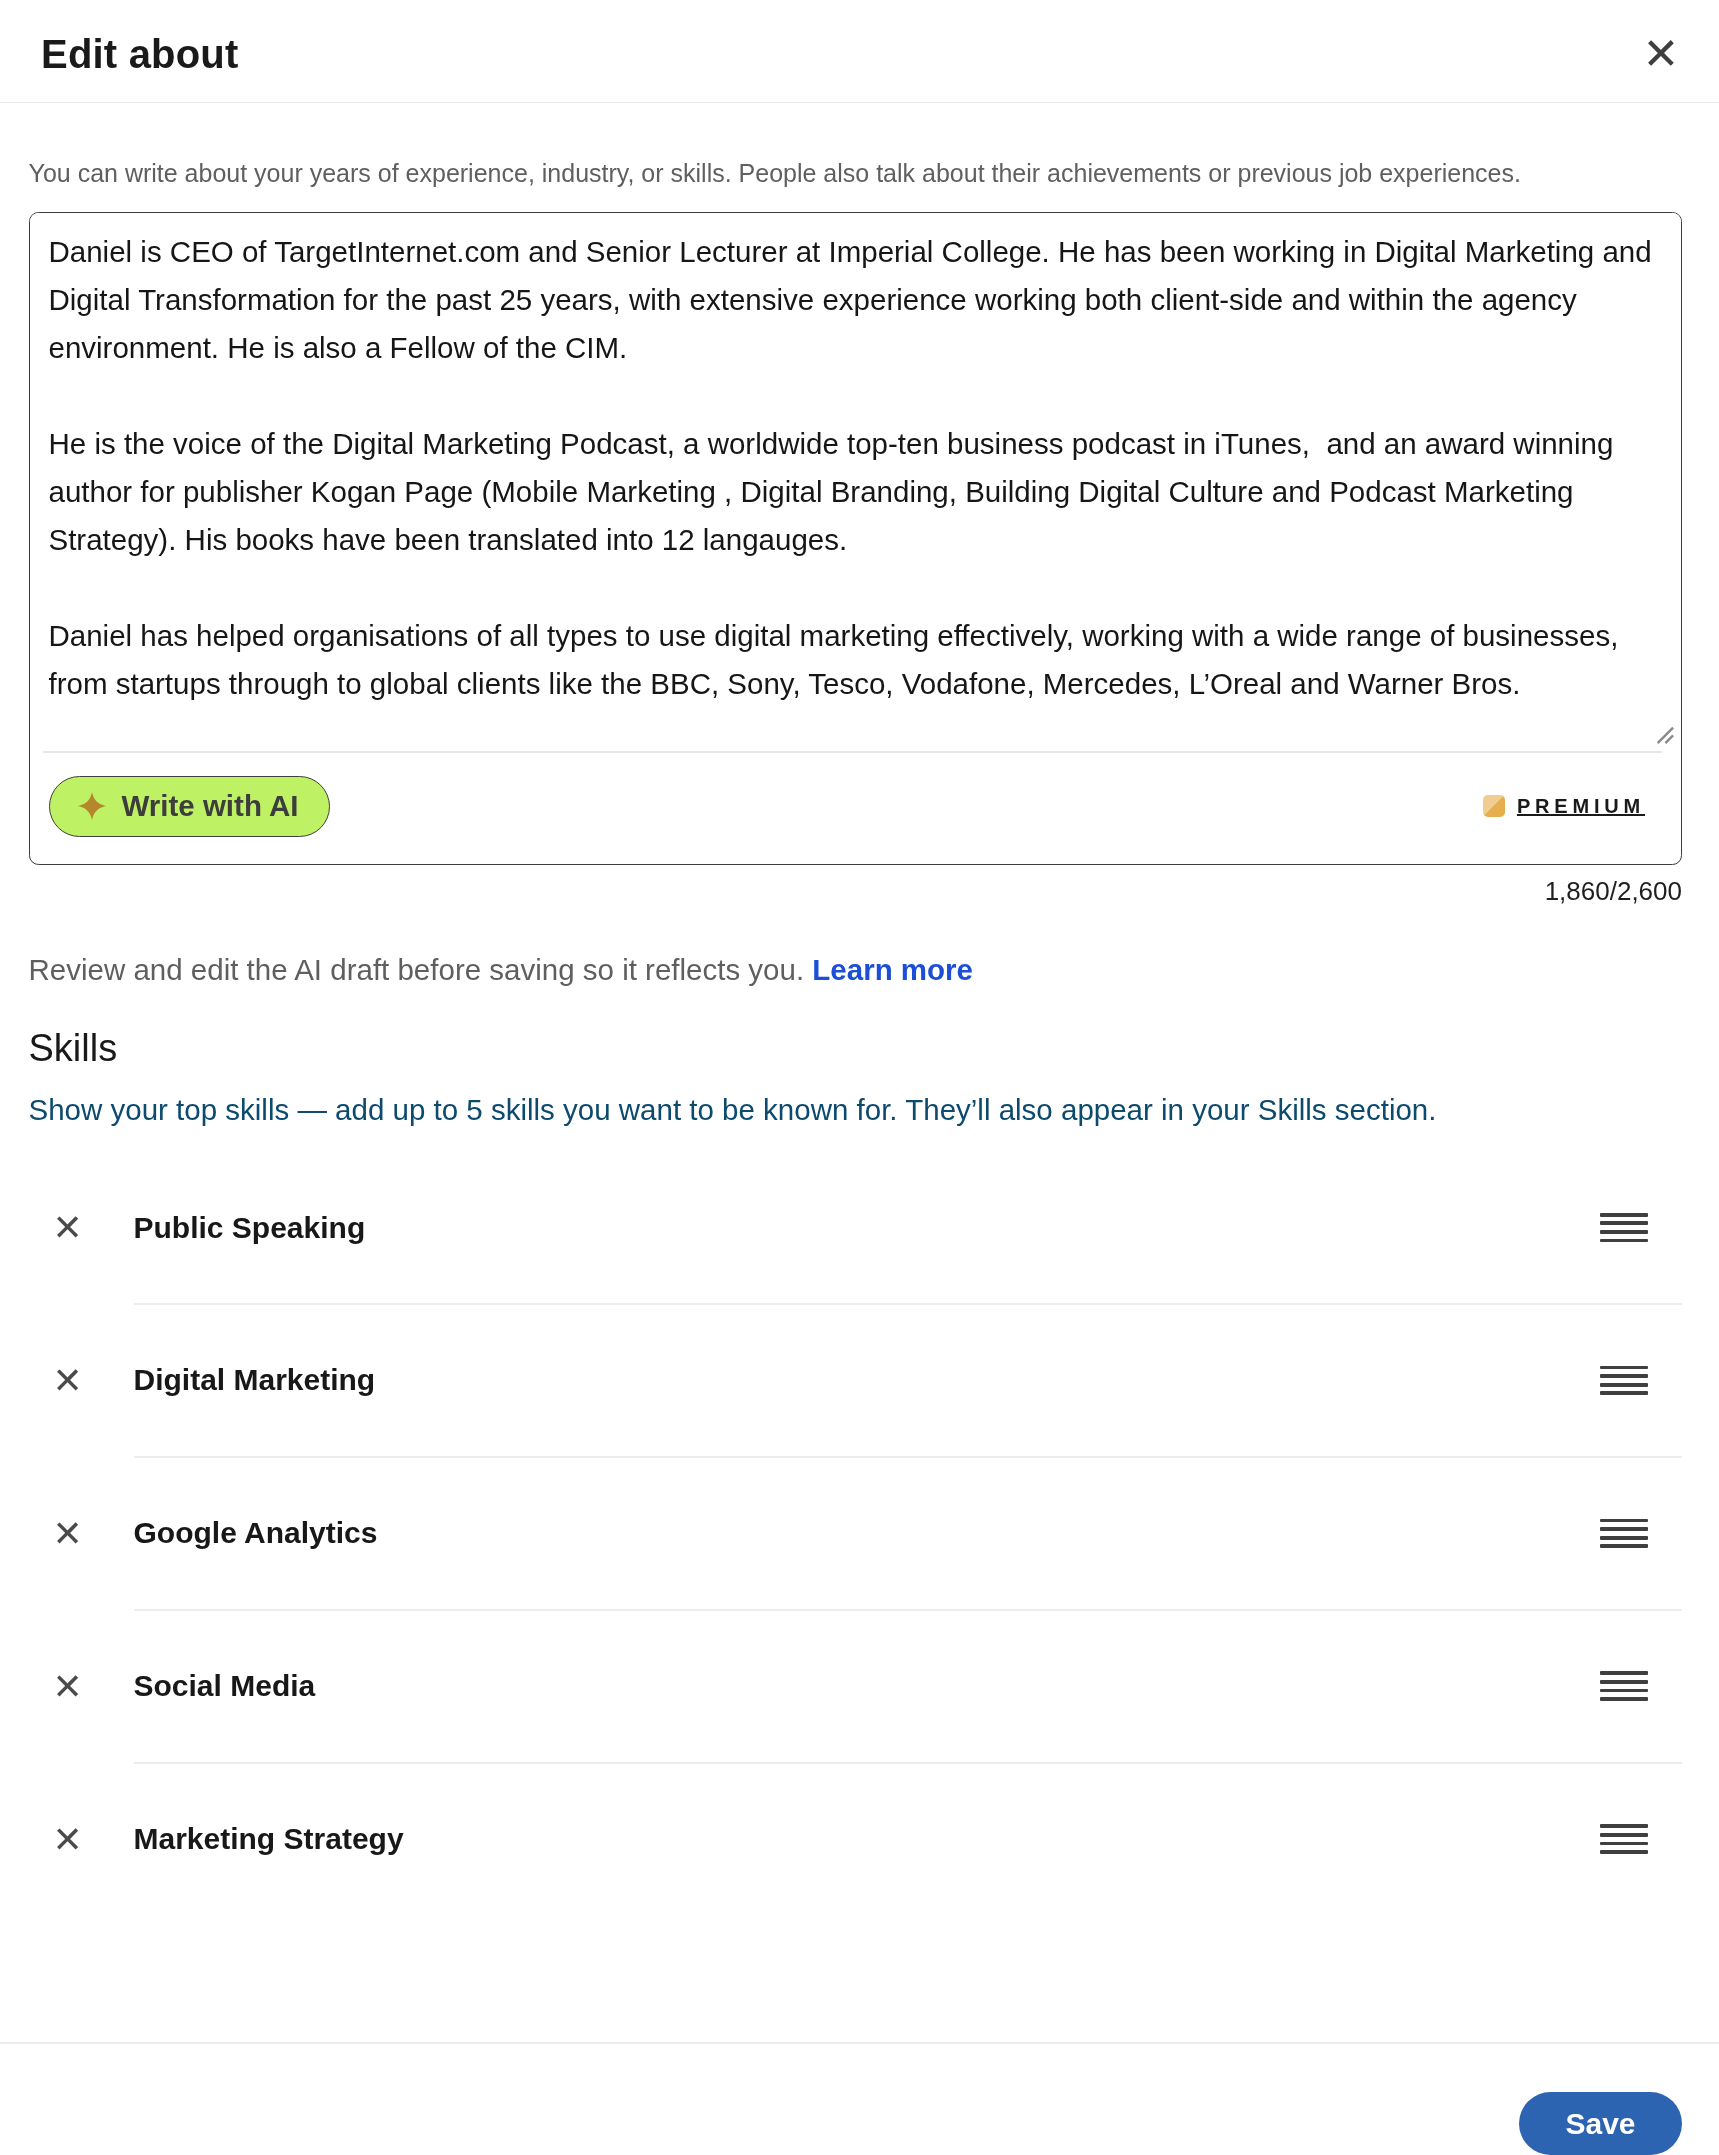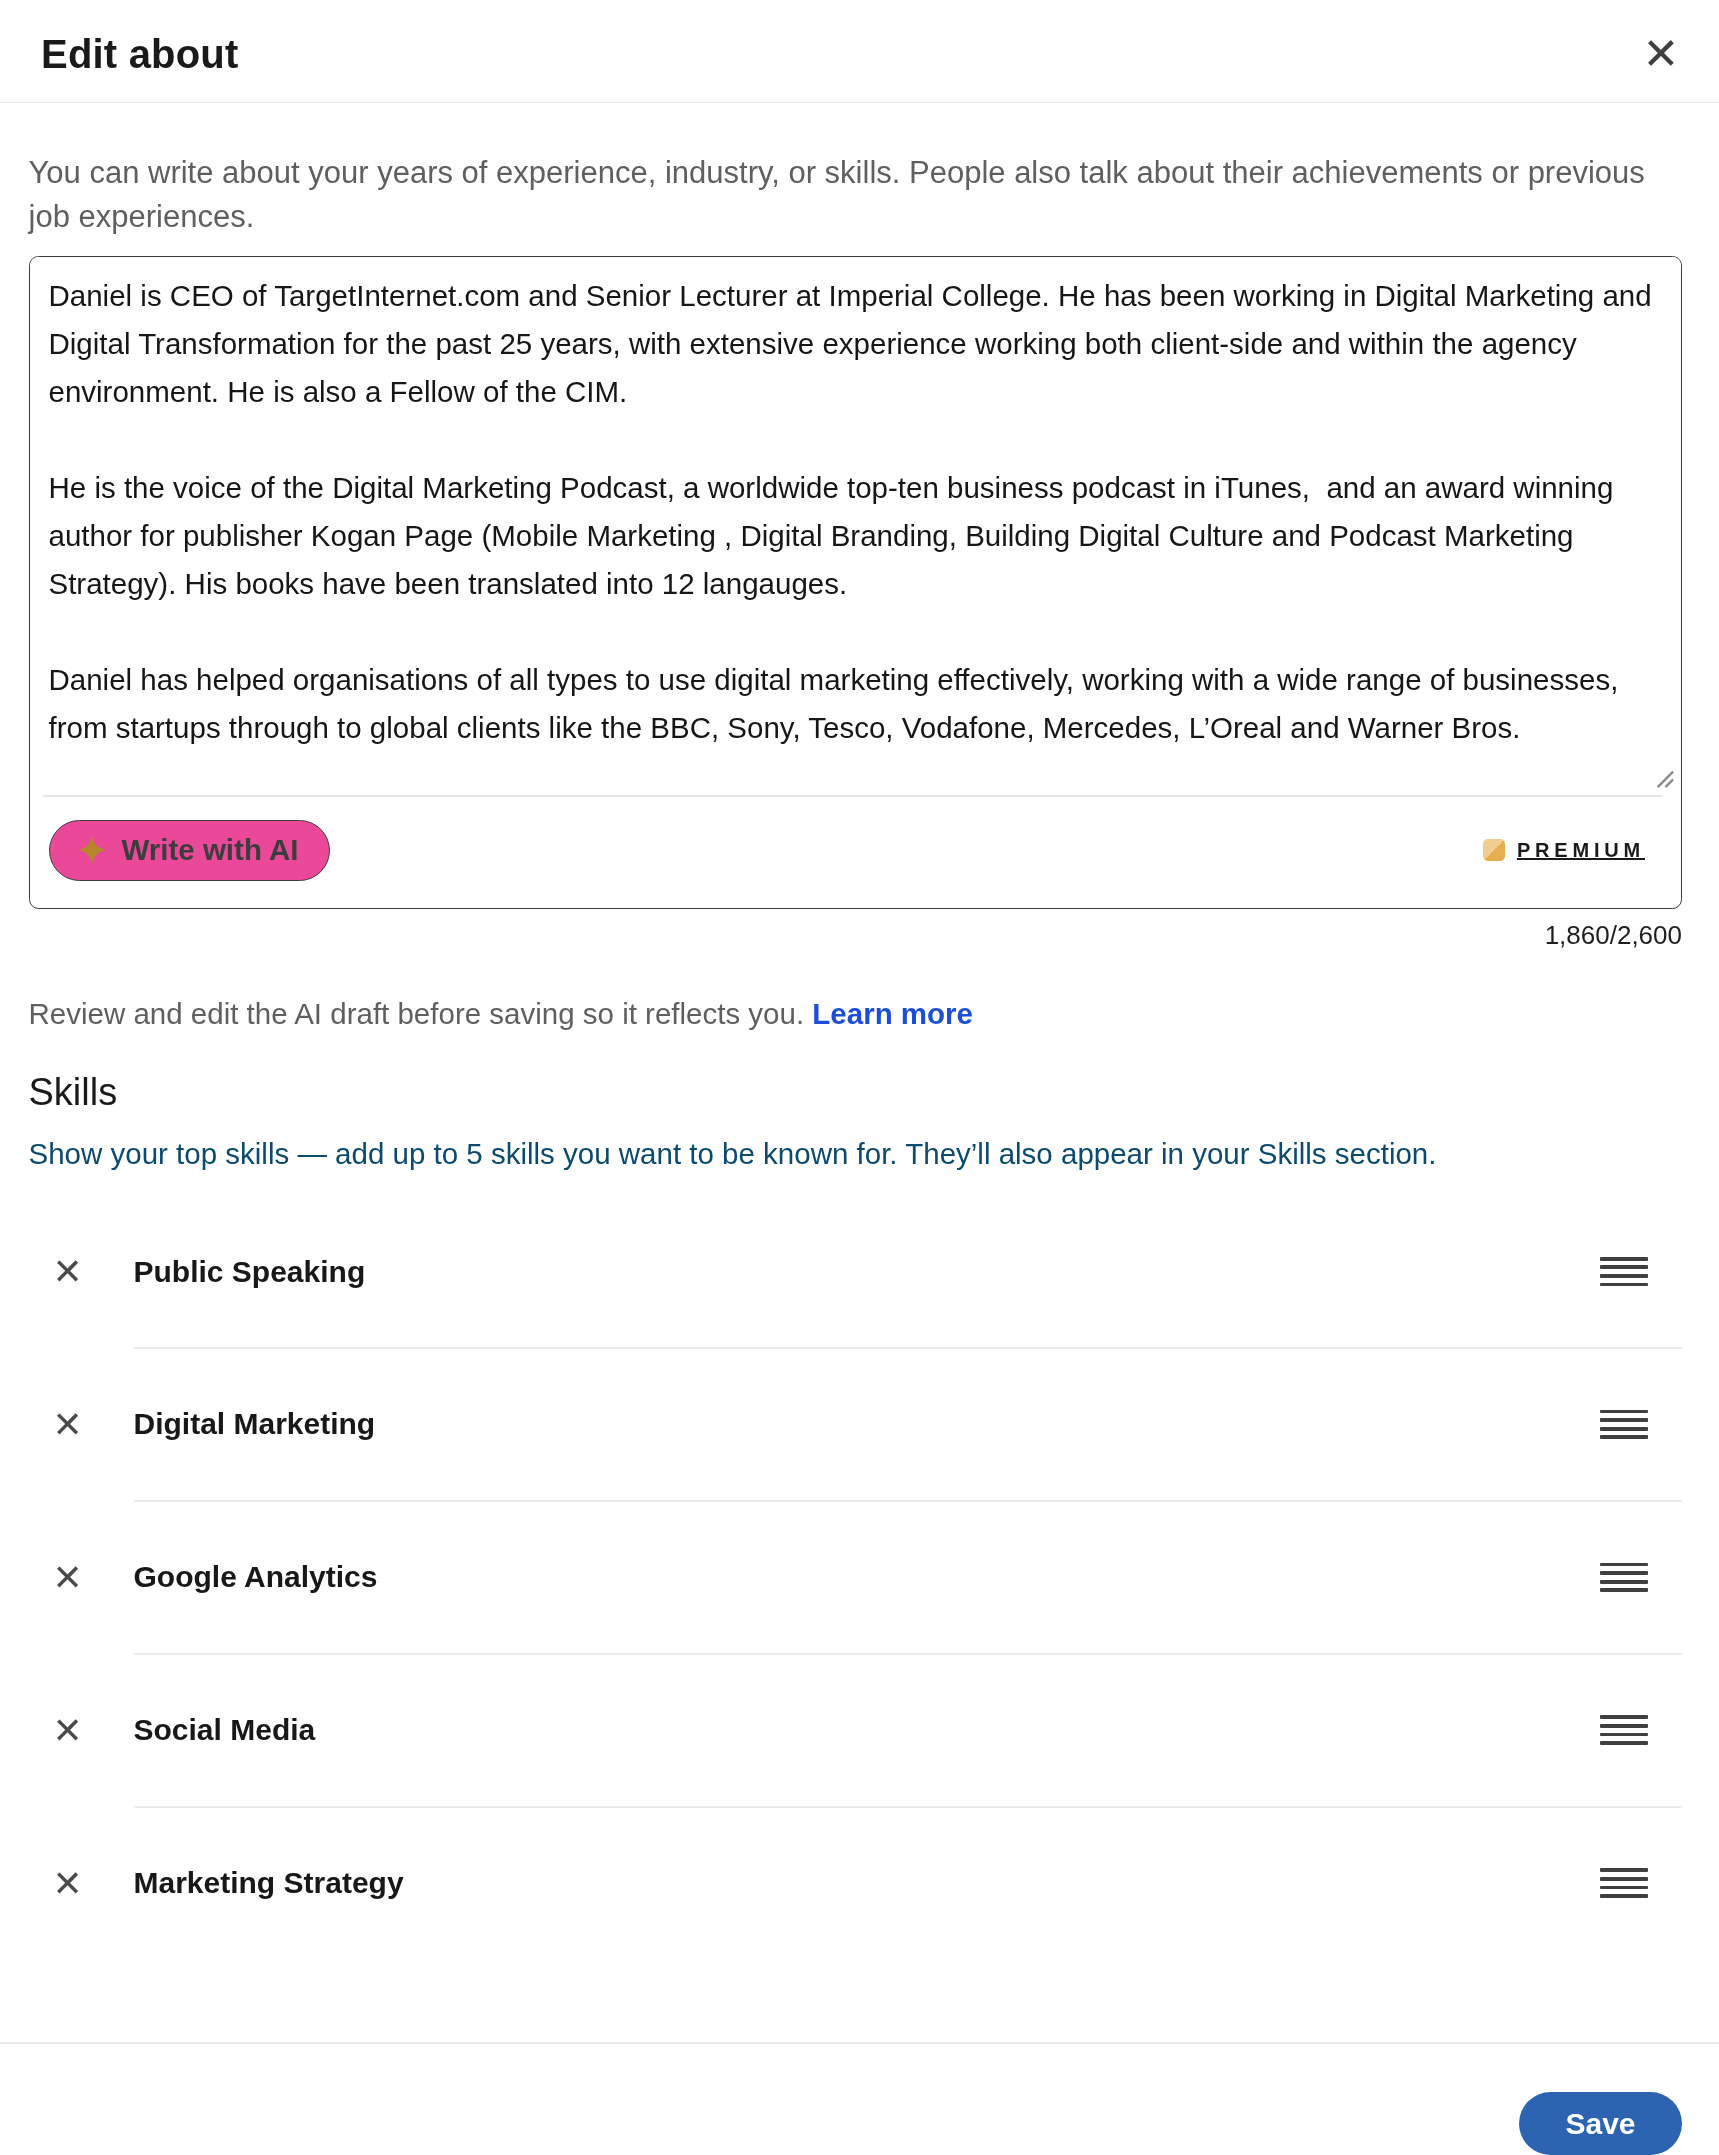--- a/index.html
+++ b/index.html
@@ -9,32 +9,32 @@
 
   
   .modal-header { position: relative; padding: 32px 38px 25px 41px; border-bottom: 1.9px solid #e9e9e9; }
   .modal-title { font-size: 40px; font-weight: 700; color: #1a1a1a; letter-spacing: 0.2px; }
   .close-btn { position: absolute; top: 23px; right: 28.5px; width: 61px; height: 61px;
     background: none; border: none; font-size: 44px; line-height: 61px; text-align: center;
     color: #3f3f3f; cursor: pointer; font-family: "Liberation Sans", sans-serif; }
 
   
   .modal-body { flex: 1; padding: 0 38px 0 28.5px; }
-  .intro-text { margin-top: 48px; font-size: 31px; line-height: 44px; color: #5f5f5f; max-width: 1655px; }
+  .intro-text { margin-top: 48px; font-size: 25px; line-height: 44px; color: #5f5f5f; max-width: 1655px; }
 
   
   .about-box { margin-top: 17px; border: 1.9px solid #3c3c3c; border-radius: 9.5px; overflow: hidden; background: #fff; }
   .about-textarea-wrap { position: relative; }
   .about-textarea { display: block; width: 100%; height: 538px; border: none; outline: none; resize: none;
     padding: 15px 23px 0 19px; font-family: "Liberation Sans", sans-serif; font-size: 29.5px; line-height: 48px;
     color: #161616; background: #fff; overflow: hidden; }
   .resize-handle { position: absolute; right: 5.7px; bottom: 5.7px; width: 25px; height: 25px; }
   .textarea-divider { height: 1.9px; background: #e6e6e6; margin: 0 19px 0 13.3px; }
   .ai-row { display: flex; align-items: center; justify-content: space-between; padding: 23px 36px 27px 19px; }
-  .ai-btn { display: inline-flex; align-items: center; gap: 15px; border: 1.9px solid #3f3f3f; background: #ec4899;
+  .ai-btn { display: inline-flex; align-items: center; gap: 15px; border: 1.9px solid #3f3f3f; background: #bef264;
     border-radius: 38px; padding: 12.4px 30px 12.4px 27px; cursor: pointer; }
   .ai-btn-label { font-size: 29.5px; font-weight: 600; color: #3d3d3d; font-family: "Liberation Sans", sans-serif; }
   .premium-badge { display: inline-flex; align-items: center; gap: 12.4px; text-decoration: underline; }
   .premium-icon { width: 22px; height: 22px; border-radius: 4.8px;
     background: linear-gradient(135deg, #f1cd92 0%, #f1cd92 50%, #e7ae4e 50%, #e7ae4e 100%); }
   .premium-label { font-size: 20px; font-weight: 700; letter-spacing: 4.8px; color: #1a1a1a; }
 
   .char-count { margin-top: 11.4px; text-align: right; font-size: 26px; color: #1f1f1f; }
 
   .review-line { margin-top: 46px; font-size: 29.5px; color: #5f5f5f; }

